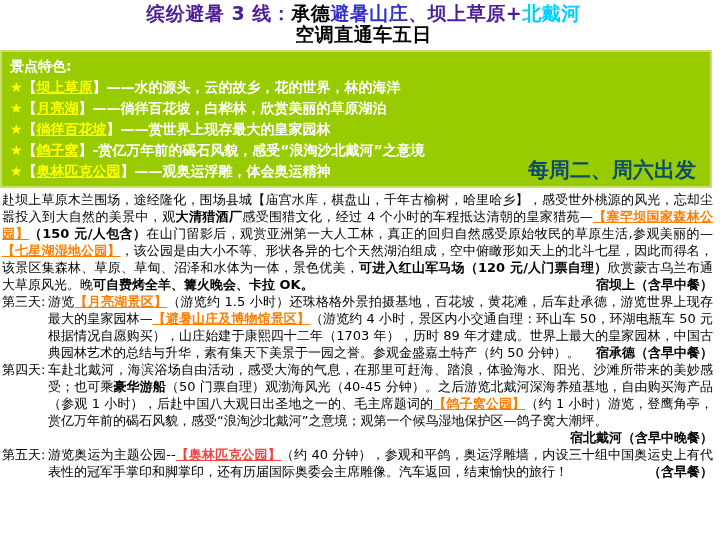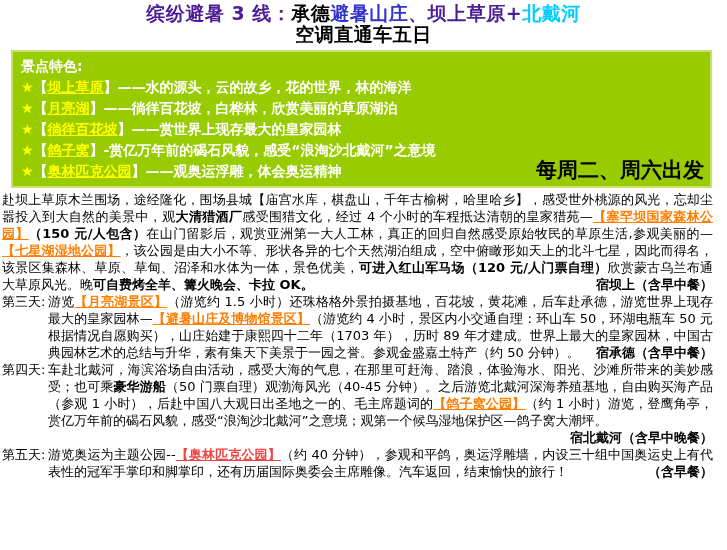--- a/index.html
+++ b/index.html
@@ -13,34 +13,34 @@
     text-align:center;font-weight:bold;font-size:19px;line-height:21px;
     margin-top:3px;letter-spacing:0.5px;
   }
   .c-green{color:#4c1d95}
   .c-black{color:#000000}
   .c-blue{color:#3333CC}
   .c-cyan{color:#00CCFF}
   
   .box{
     position:relative;
-    margin:5px 15px 3px 11px;
+    margin:5px 15px 3px 0;
     background:#99CC00;
     border:2px solid #C9DF6E;
     padding:5px 8px 6px 8px;
   }
   .box-heading{color:#fff;font-weight:bold;font-size:14px;line-height:18px;}
   .box-item{color:#fff;font-weight:bold;font-size:14px;line-height:18px;margin-top:3px;white-space:nowrap;}
   .box-item:last-of-type{margin-top:9px;margin-bottom:1px;}
   .star{color:#FFFF00;}
   .bracket{color:#FFFFFF;}
   .attr-name{color:#FFFF00;text-decoration:underline;}
   .departure{
-    position:absolute;right:6px;bottom:5px;
-    color:#000000;font-weight:bold;font-size:21px;line-height:22px;
+    position:absolute;right:14px;bottom:5px;
+    color:#0c4a6e;font-weight:bold;font-size:21px;line-height:22px;
   }
   
   .itin{margin:3px 14px 0 2px;font-size:13px;line-height:17px;}
   .day-row{display:flex;}
   .day-label{flex:0 0 46px;white-space:nowrap;}
   .day-content{flex:1;text-align:justify;}
   .seg-normal{font-weight:normal;}
   .seg-bold{font-weight:bold;}
   .seg-orange{color:#FF7E00;font-weight:bold;text-decoration:underline;}
   .seg-green{color:#ef4444;font-weight:bold;text-decoration:underline;}

